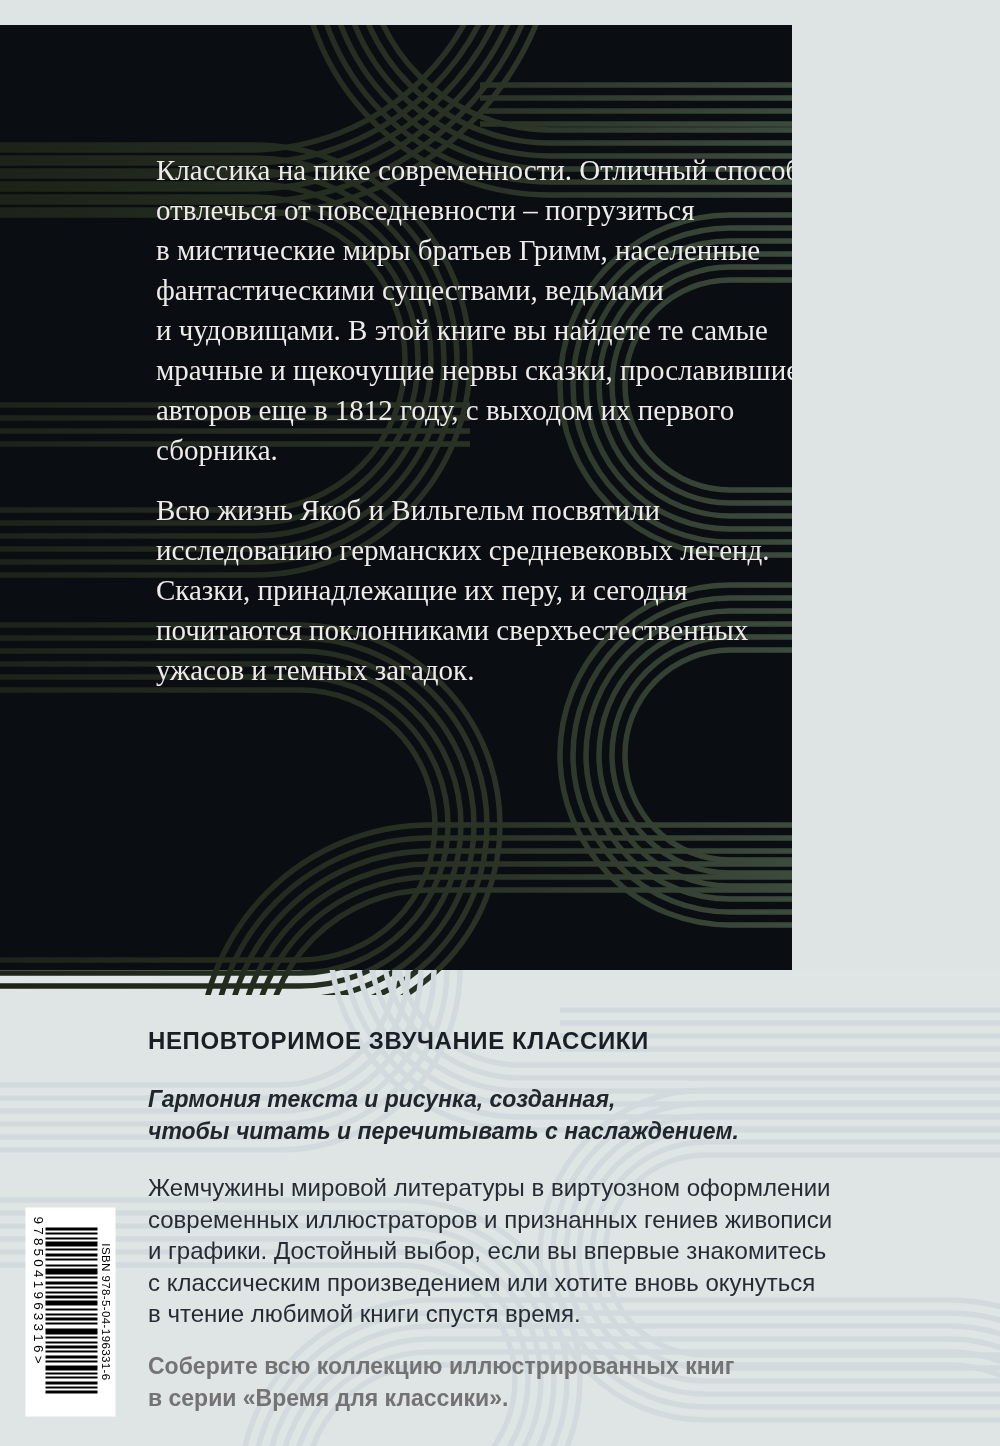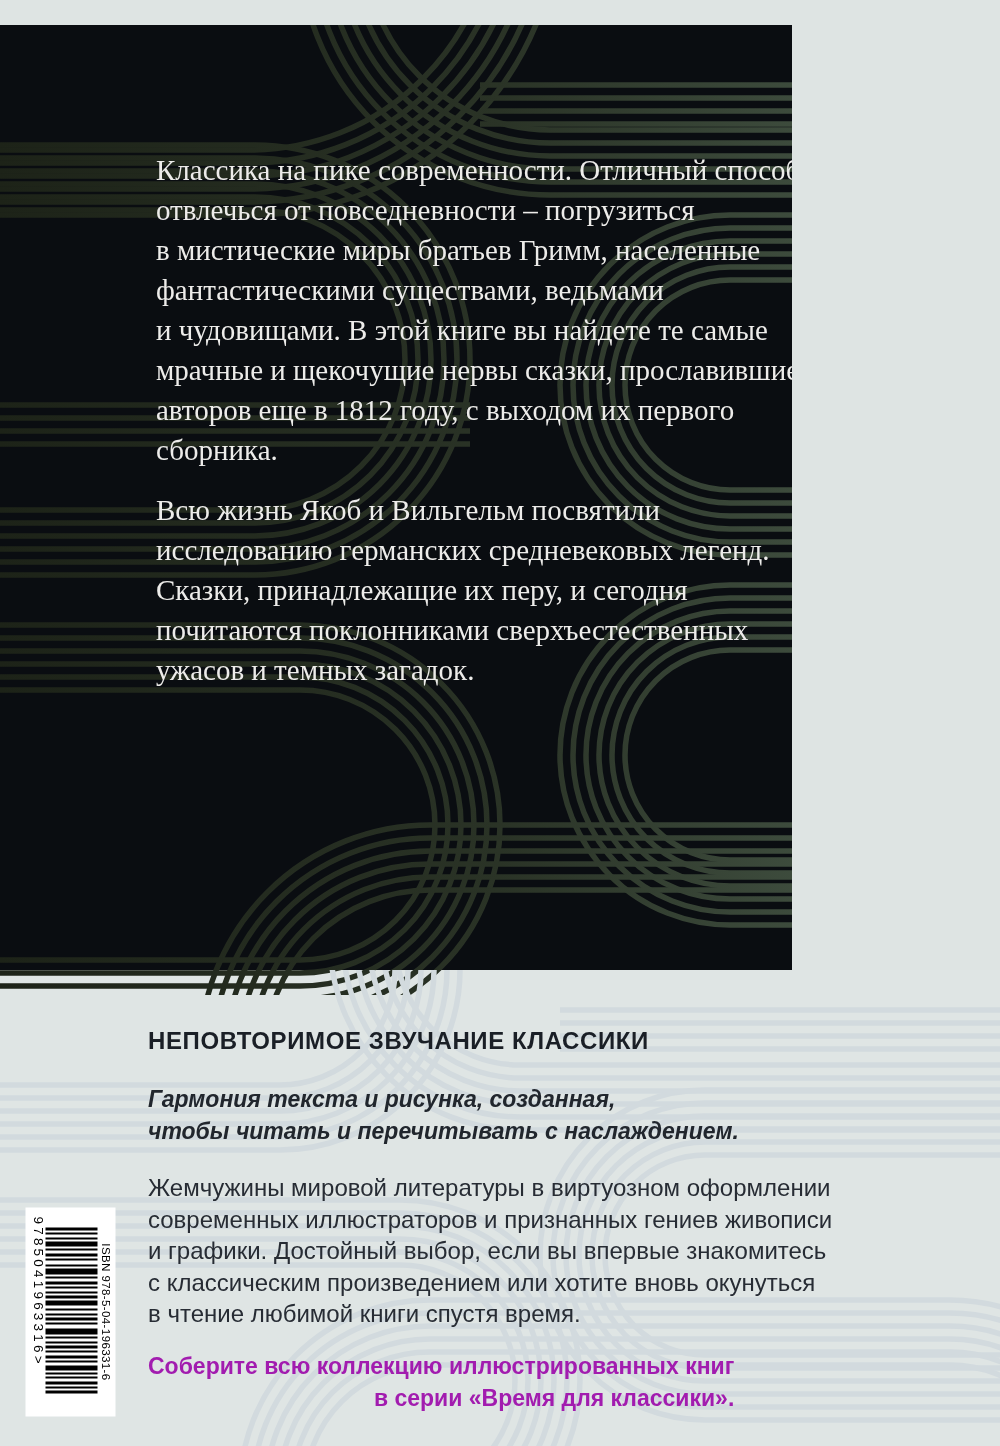--- a/index.html
+++ b/index.html
@@ -23,21 +23,21 @@
   
   .light-section{
     position:absolute;left:0;top:970px;width:1000px;height:524px;
     background:#dfe5e4;overflow:hidden;
   }
   .light-text{position:absolute;z-index:2;left:148px;margin:0;
     color:#1a1f26;white-space:pre-line;}
   .heading{top:56px;font-size:24px;font-weight:bold;letter-spacing:0.6px;line-height:30px;}
   .subheading{top:113px;font-size:23px;font-weight:bold;font-style:italic;line-height:32px;color:#21262d;}
   .body-copy{top:202px;font-size:24px;font-weight:400;line-height:31.6px;color:#272c34;}
-  .cta{top:380px;font-size:23px;font-weight:bold;line-height:32px;color:#a21caf;text-align:right;}
+  .cta{top:380px;font-size:23px;font-weight:bold;line-height:32px;color:#737373;}
 
   
   .barcode-rot{
     position:absolute;z-index:3;left:-34px;top:1267px;width:209px;height:90px;
     background:#ffffff;transform:rotate(90deg);
     display:flex;flex-direction:column;box-sizing:border-box;
     padding:3px 8px 4px 8px;
   }
   .isbn-line{
     font-size:11.5px;letter-spacing:0.4px;color:#000;text-align:center;

